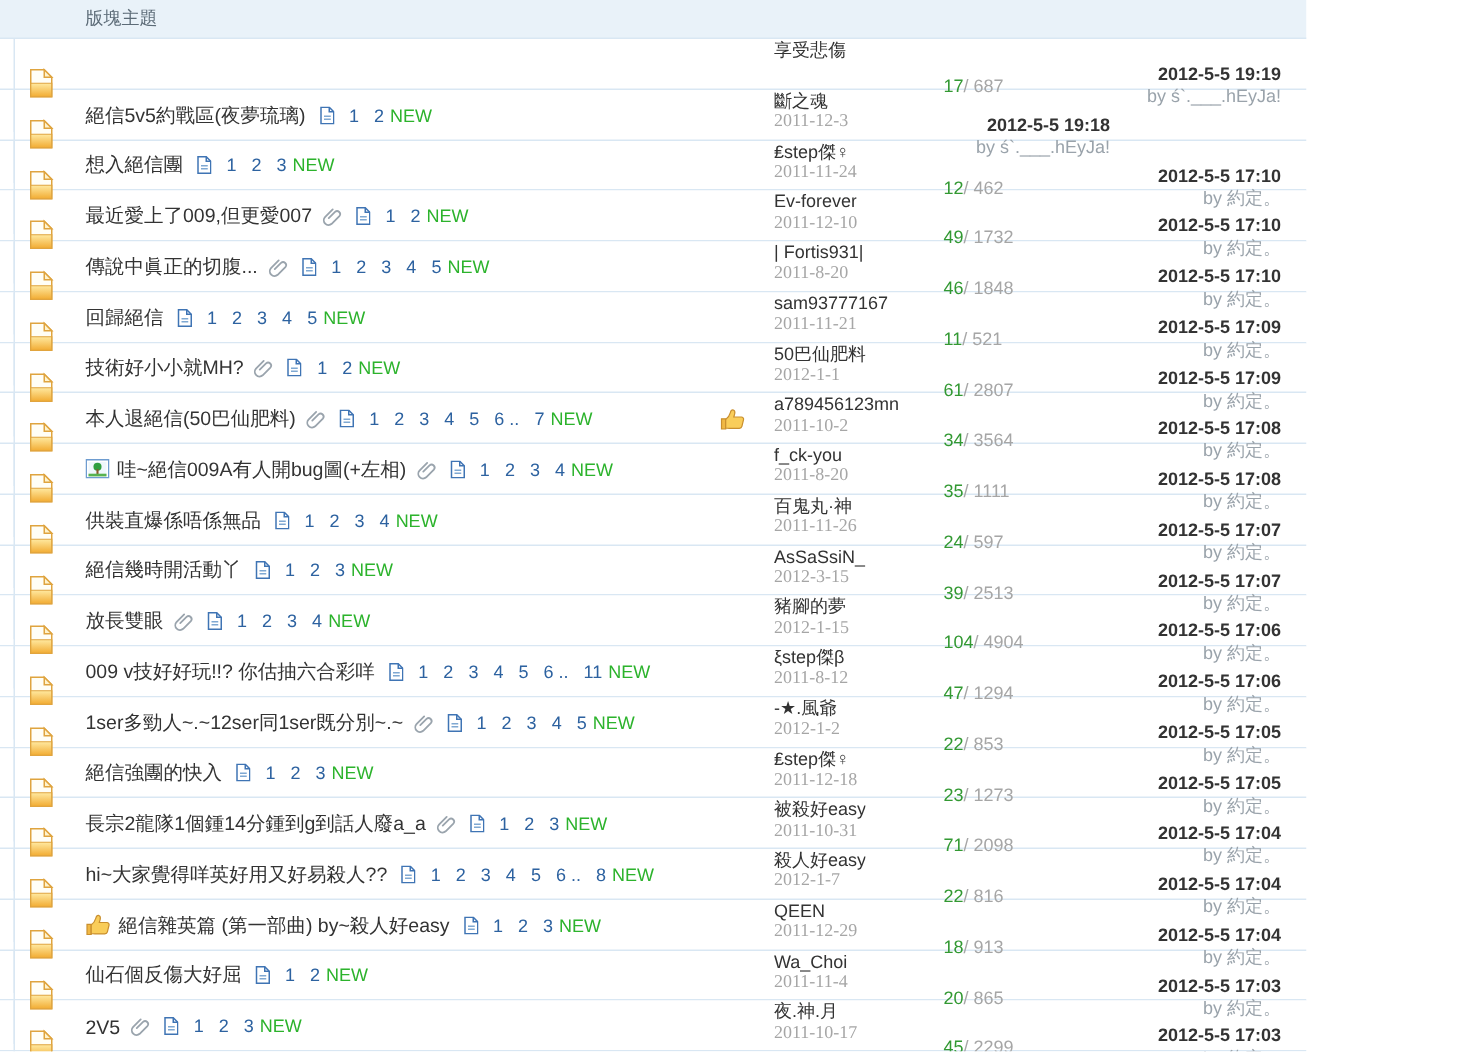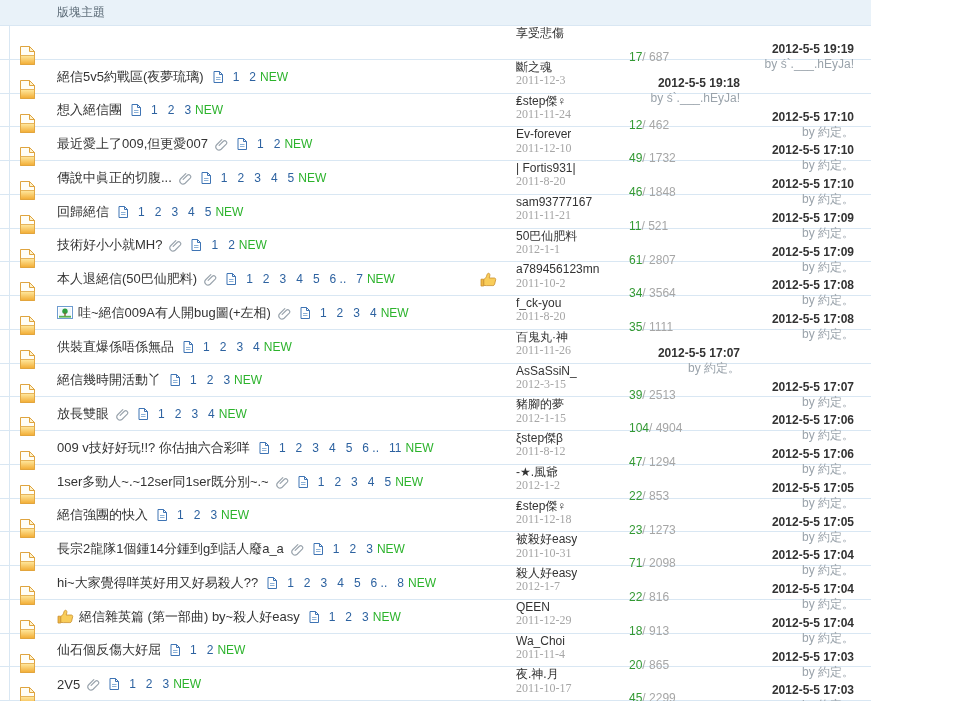--- a/index.html
+++ b/index.html
@@ -566,20 +566,24 @@
             <a class="pg">2</a>
             <a class="pg">3</a>
           </span>
       <a class="newtag">NEW</a>
 
     </div>
     <div class="c c-author">
       <a class="aname">百鬼丸·神</a>
       <span class="adate">2012-3-15</span>
     </div>
+    <div class="c c-nums">
+      <span class="rep">24</span>
+          <span class="vw"> / 597</span>
+    </div>
     <div class="c c-last">
       <a class="ltime">2012-5-5 17:07</a>
       <span class="lby"><span>by </span><a>約定。</a></span>
     </div>
   </div>
 
   <div class="grid-row row">
     <div class="c c-gutter"></div>
     <div class="c c-icon">
       <span>

